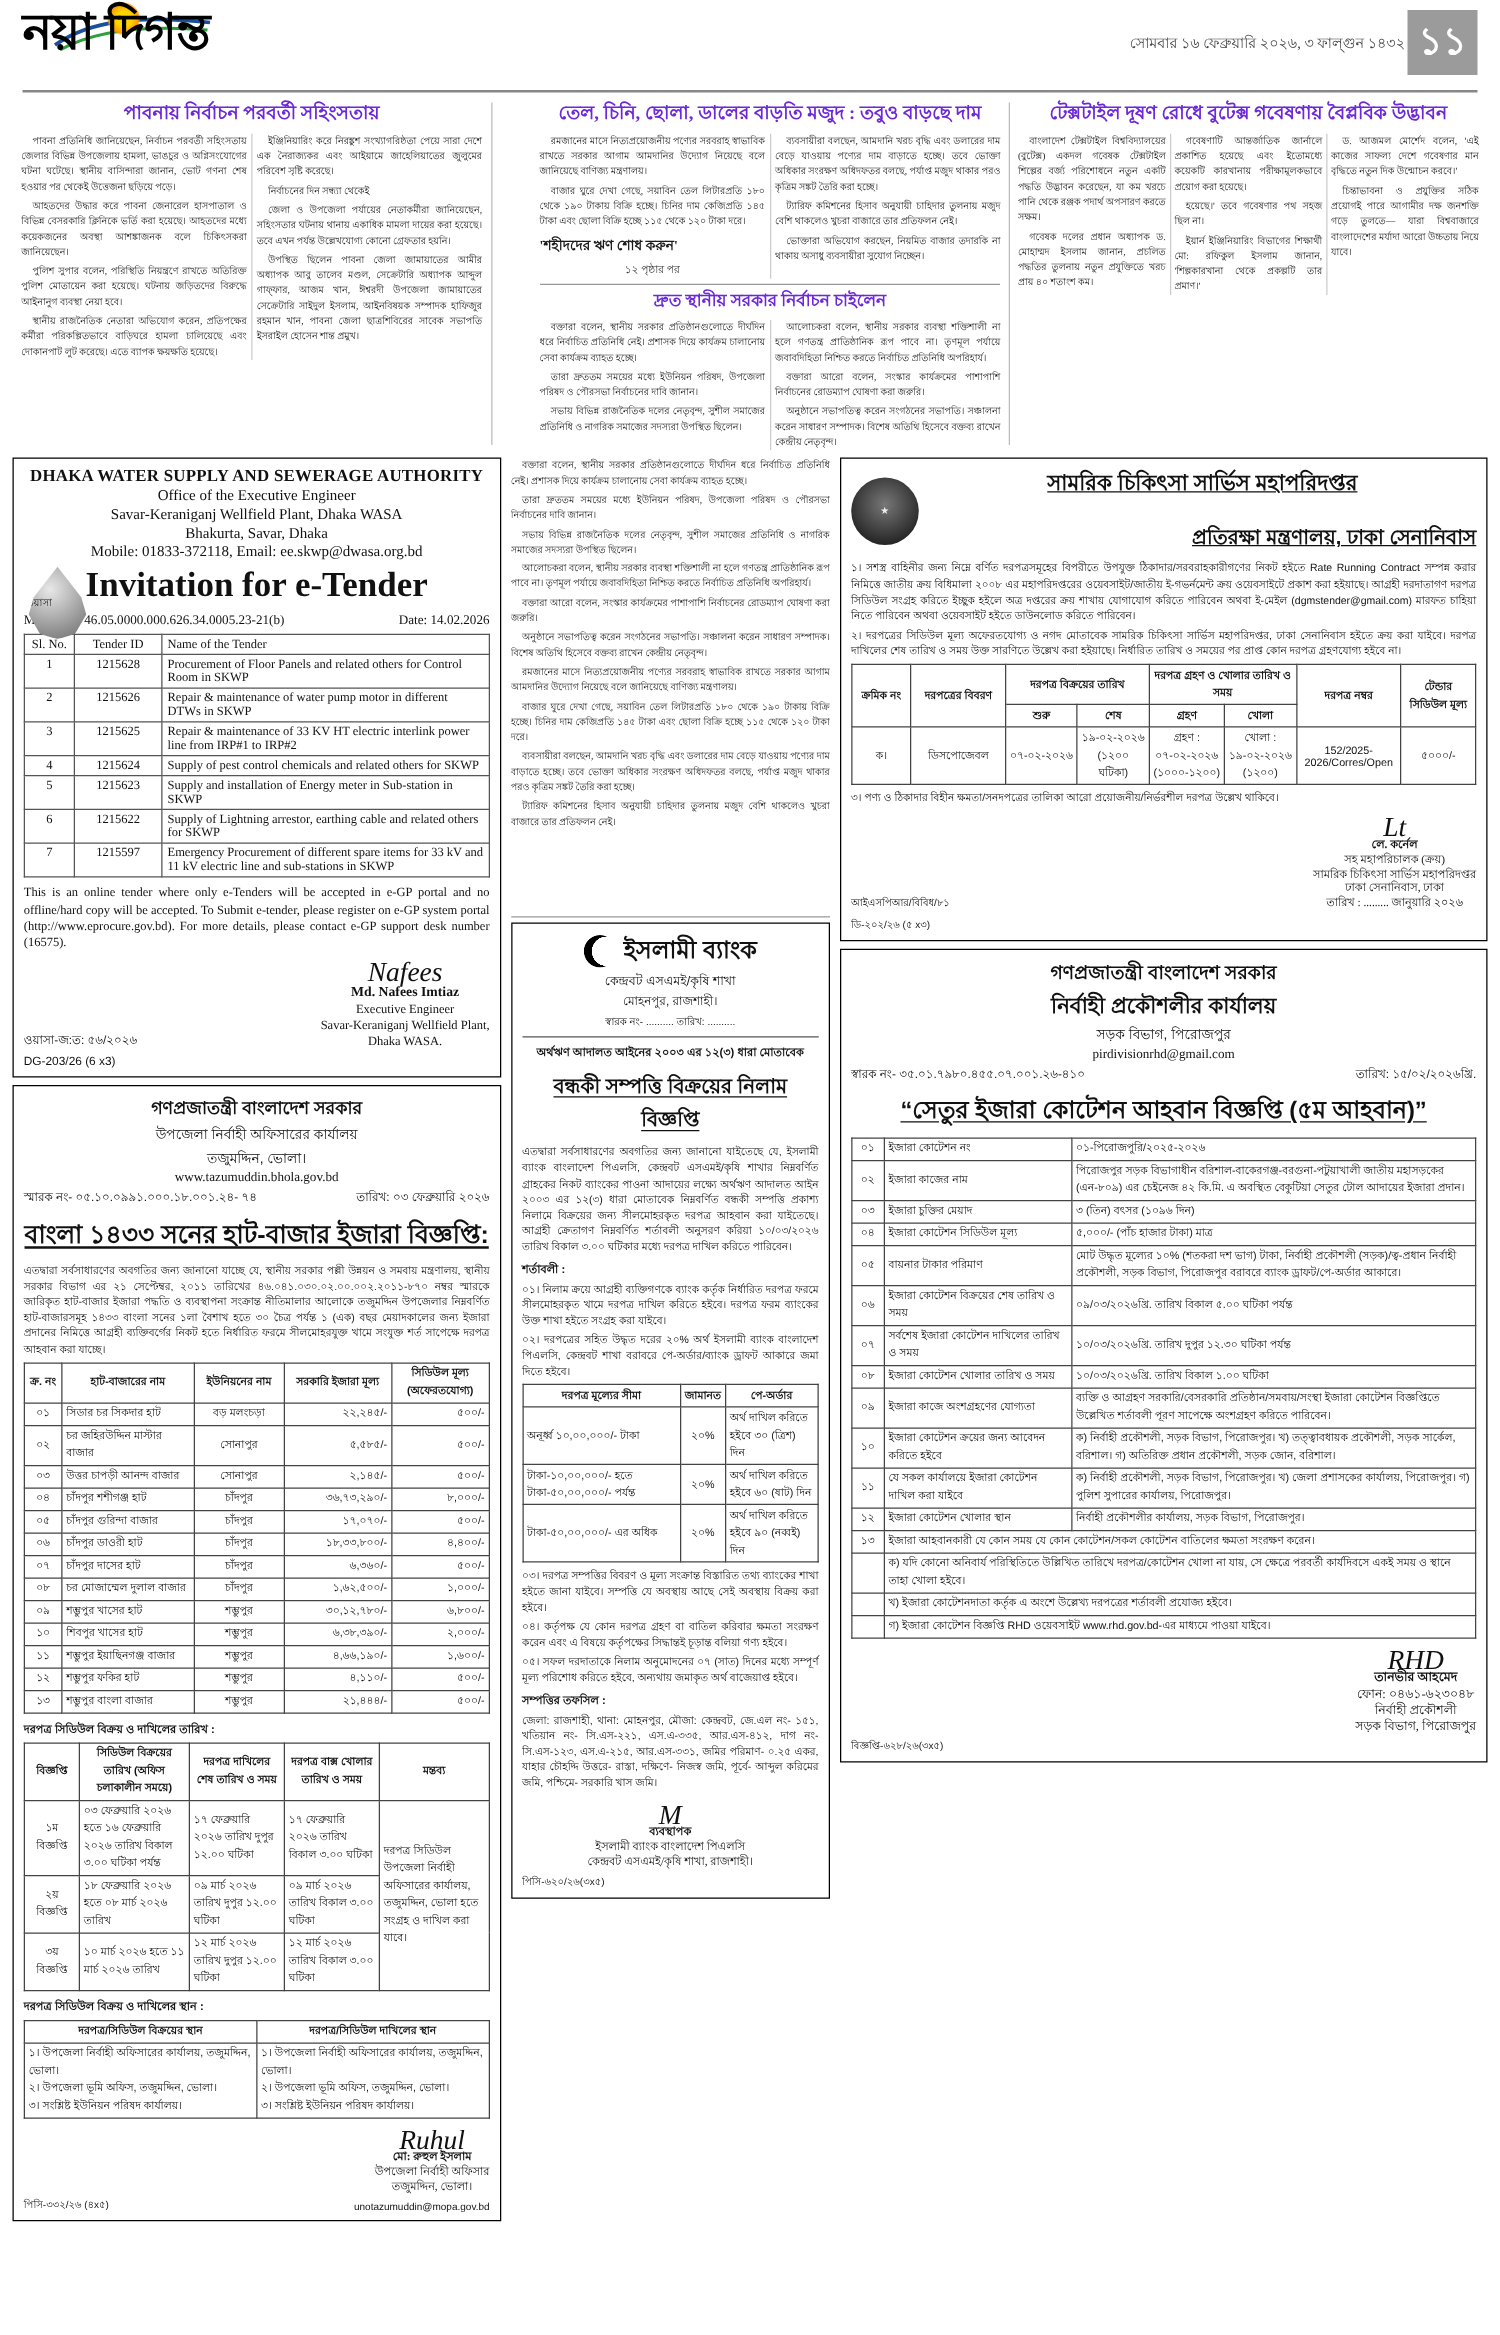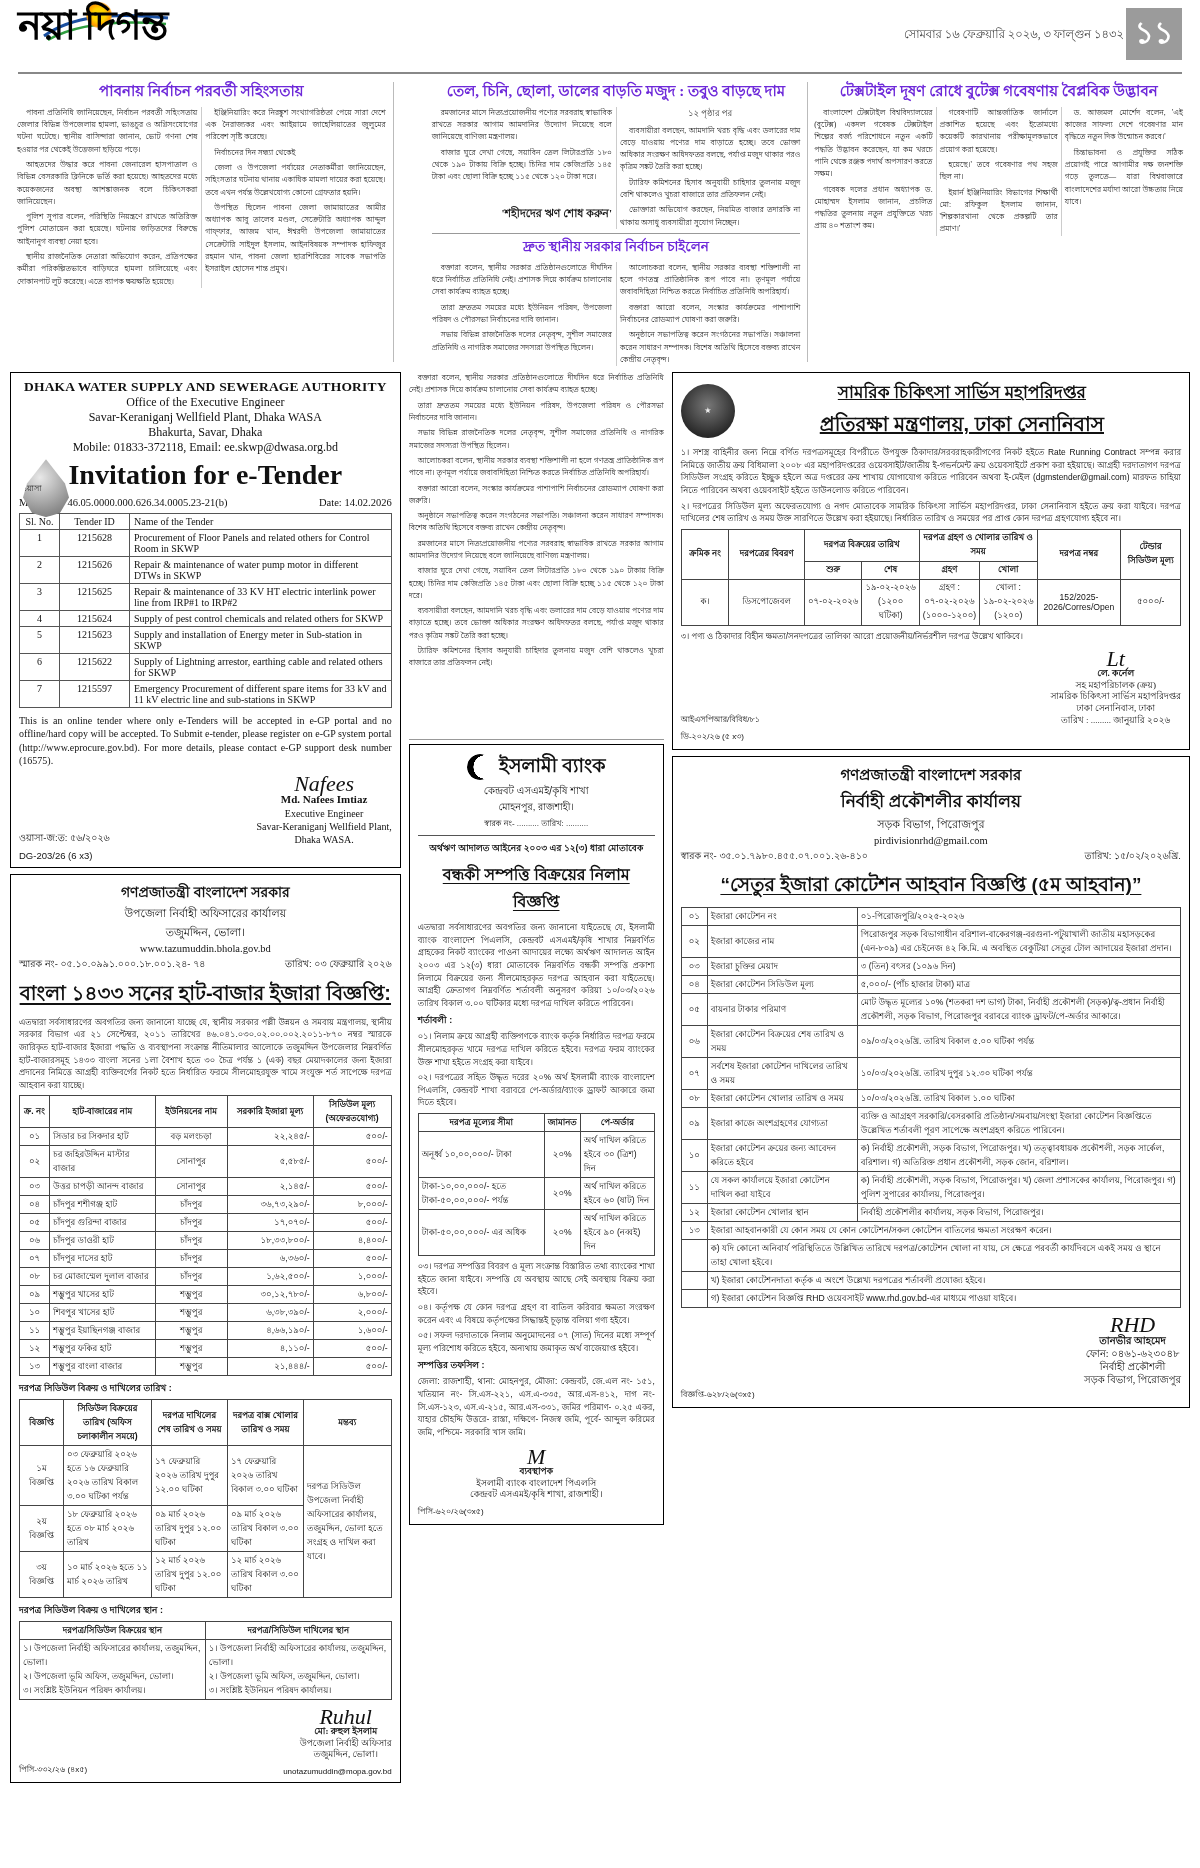--- a/index.html
+++ b/index.html
@@ -48,21 +48,21 @@
     content:""; position:absolute; left:0; top:4px; bottom:4px; width:1px; background:#bbb;
   }
   .hl {
     font-family:"Liberation Serif", serif;
     font-weight:bold; text-align:center; line-height:1.25;
     font-size:15px; margin:4px 0 6px 0; color:#6d28d9;
   }
   .hl.small { font-size:13.5px; }
   .subhl {
     font-family:"Liberation Serif", serif; font-weight:bold;
-    text-align:right; font-size:11px; margin:21px 0 3px;
+    text-align:left; font-size:11px; margin:5px 0 3px;
   }
   .byline { text-align:center; font-size:8.5px; color:#333; margin-bottom:4px; }
   .cols2 { column-count:2; column-gap:8px; column-rule:1px solid #ccc; }
   .cols3 { column-count:3; column-gap:7px; column-rule:1px solid #ccc; }
   .body-txt {
     font-size:7.6px; line-height:1.62; text-align:justify; color:#1a1a1a;
     font-family:"Liberation Serif", serif; hyphens:auto;
   }
   .body-txt p { margin:0 0 3px 0; text-indent:9px; }
 
@@ -566,21 +566,21 @@
       </div>
     </div>
 
     <div class="col-r">
 
       <div class="adbox mb6">
         <div style="display:flex;gap:8px;align-items:center;">
           <div class="emblem">★</div>
           <div style="flex:1;text-align:center;">
             <div class="bold u" style="font-size:17px;">সামরিক চিকিৎসা সার্ভিস মহাপরিদপ্তর</div>
-            <div class="bold u" style="font-size:20px;margin-top:2px;">প্রতিরক্ষা মন্ত্রণালয়, ঢাকা সেনানিবাস</div>
+            <div class="bold u" style="font-size:16px;margin-top:16px;text-align:right;">প্রতিরক্ষা মন্ত্রণালয়, ঢাকা সেনানিবাস</div>
           </div>
         </div>
         <div class="bn-body mt4">
           <p>১। সশস্ত্র বাহিনীর জন্য নিম্নে বর্ণিত দরপত্রসমূহের বিপরীতে উপযুক্ত ঠিকাদার/সরবরাহকারীগণের নিকট হইতে Rate Running Contract সম্পন্ন করার নিমিত্তে জাতীয় ক্রয় বিধিমালা ২০০৮ এর মহাপরিদপ্তরের ওয়েবসাইট/জাতীয় ই-গভর্নমেন্ট ক্রয় ওয়েবসাইটে প্রকাশ করা হইয়াছে। আগ্রহী দরদাতাগণ দরপত্র সিডিউল সংগ্রহ করিতে ইচ্ছুক হইলে অত্র দপ্তরের ক্রয় শাখায় যোগাযোগ করিতে পারিবেন অথবা ই-মেইল (dgmstender@gmail.com) মারফত চাহিয়া নিতে পারিবেন অথবা ওয়েবসাইট হইতে ডাউনলোড করিতে পারিবেন।</p>
           <p>২। দরপত্রের সিডিউল মূল্য অফেরতযোগ্য ও নগদ মোতাবেক সামরিক চিকিৎসা সার্ভিস মহাপরিদপ্তর, ঢাকা সেনানিবাস হইতে ক্রয় করা যাইবে। দরপত্র দাখিলের শেষ তারিখ ও সময় উক্ত সারণিতে উল্লেখ করা হইয়াছে। নির্ধারিত তারিখ ও সময়ের পর প্রাপ্ত কোন দরপত্র গ্রহণযোগ্য হইবে না।</p>
         </div>
         <table class="bn mt4">
           <thead>
             <tr>
               <th rowspan="2" style="width:48px;">ক্রমিক নং</th>

